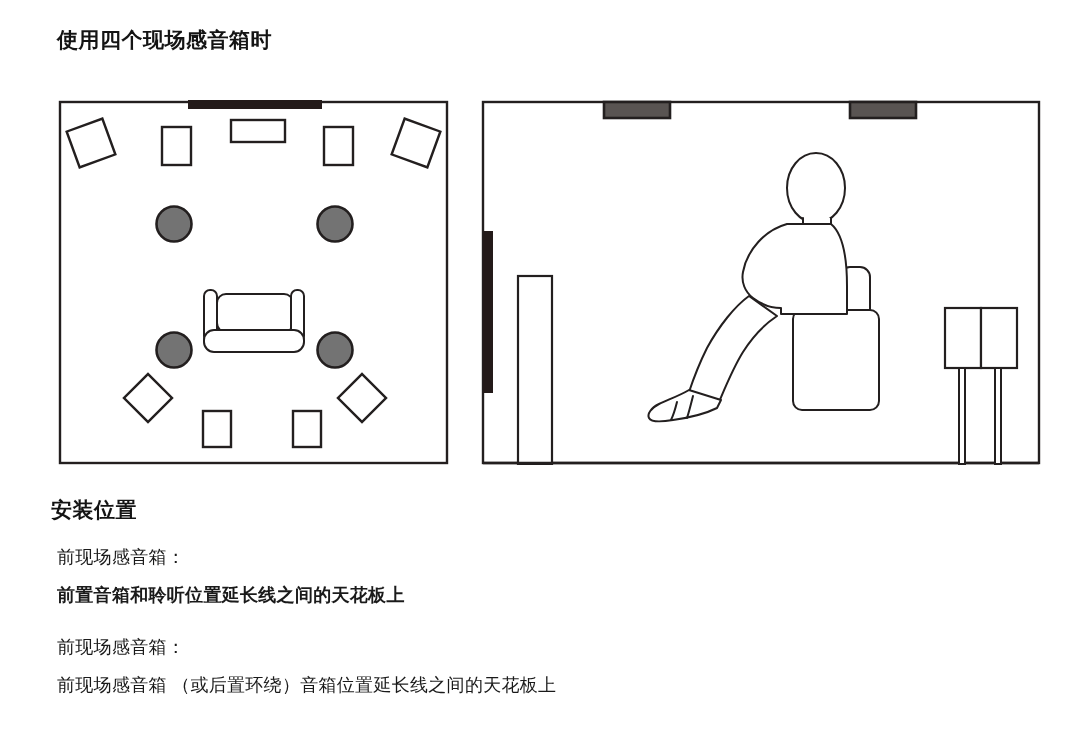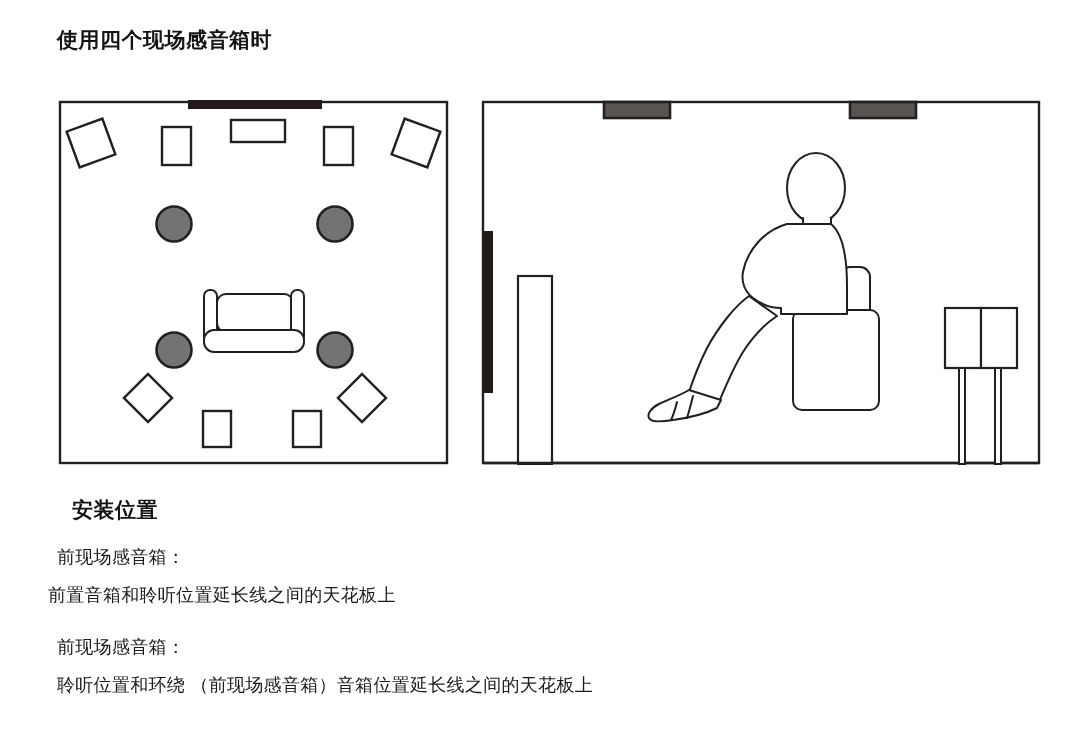--- a/index.html
+++ b/index.html
@@ -27,33 +27,33 @@
     font-weight: bold;
     letter-spacing: 0.5px;
     color: #141414;
     white-space: nowrap;
   }
   #title {
     left: 57px;
     top: 26px;
   }
   #section-heading {
-    left: 72px;
+    left: 51px;
     top: 496px;
   }
   .body-line {
     position: absolute;
     font-size: 18px;
     font-weight: normal;
     color: #1a1a1a;
     white-space: nowrap;
     letter-spacing: 0.3px;
   }
   #line-front-label   { left: 57px; top: 545px; }
-  #line-front-desc    { left: 48px; top: 583px; }
+  #line-front-desc    { left: 57px; top: 583px; font-weight: bold; }
   #line-rear-label    { left: 57px; top: 635px; }
   #line-rear-desc     { left: 57px; top: 673px; }
 
   
   .diagram {
     position: absolute;
   }
   #top-view-diagram {
     left: 58px;
     top: 100px;
@@ -178,15 +178,15 @@
       </g>
     </svg>
   </div>
 
   <div class="heading" id="section-heading">安装位置</div>
 
   <div class="body-line" id="line-front-label">前现场感音箱：</div>
   <div class="body-line" id="line-front-desc">前置音箱和聆听位置延长线之间的天花板上</div>
 
   <div class="body-line" id="line-rear-label">前现场感音箱：</div>
-  <div class="body-line" id="line-rear-desc">聆听位置和环绕 （前现场感音箱）音箱位置延长线之间的天花板上</div>
+  <div class="body-line" id="line-rear-desc">前现场感音箱 （或后置环绕）音箱位置延长线之间的天花板上</div>
 
 </div>
 
 </body></html>

